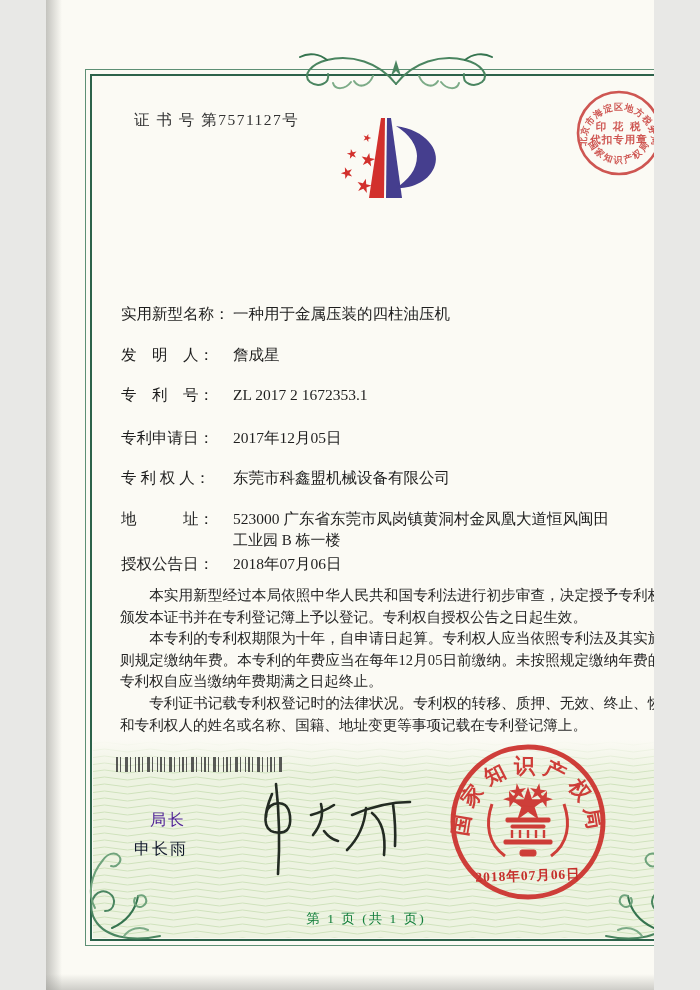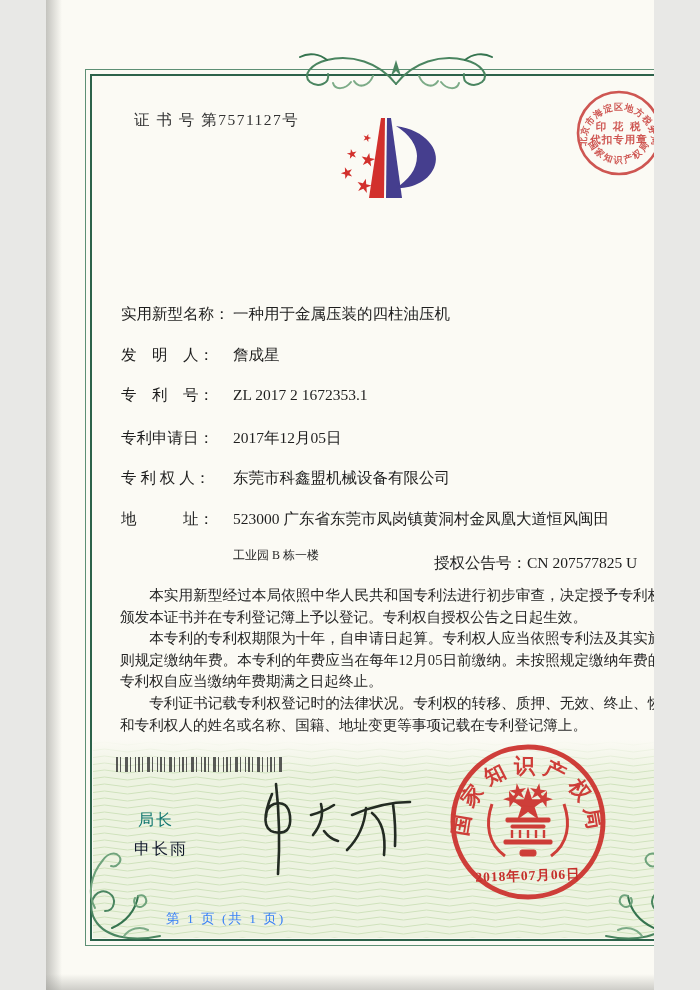--- a/index.html
+++ b/index.html
@@ -19,38 +19,38 @@
   .frame-outer{left:39px;top:69px;width:596px;height:875px;border:1px solid #5d8f74;}
   .frame-inner{left:44px;top:74px;width:584px;height:863px;border:2px solid #2c624a;}
   
   .green-band{left:47px;top:740px;width:579px;height:198px;}
   
   .cert-no{left:88px;top:110px;font-size:15.5px;letter-spacing:1.5px;color:#333;}
   .title{left:0;top:211px;width:700px;text-align:center;font-size:34px;font-weight:700;
     letter-spacing:7px;color:#141414;}
   .field{left:75px;font-size:15.5px;line-height:21px;white-space:nowrap;}
   .field .lab{display:inline-block;width:112px;}
-  .addr-l2{left:187px;top:547px;font-size:12px;}
+  .addr-l2{left:187px;top:531px;font-size:15px;}
   .grant-no{left:388px;top:553px;font-size:15.5px;white-space:nowrap;}
   .bodytext{left:74px;top:585px;width:557px;}
   .bodytext p{margin:0;text-indent:2em;font-size:14.6px;line-height:21.6px;
     text-align:justify;color:#262626;}
   .barcode{left:70px;top:757px;width:166px;height:15px;
     background:repeating-linear-gradient(90deg,
       #3c3c3c 0 2px,transparent 2px 4px,#3c3c3c 4px 5px,transparent 5px 9px,
       #3c3c3c 9px 12px,transparent 12px 14px,#3c3c3c 14px 15px,transparent 15px 19px,
       #3c3c3c 19px 20px,transparent 20px 22px);opacity:.85;}
-  .sig-title{left:92px;top:810px;font-size:16px;color:#0f766e;
+  .sig-title{left:104px;top:810px;font-size:16px;color:#4c1d95;
     font-family:Liberation Serif, serif;letter-spacing:2px;}
   .sig-name{left:88px;top:839px;font-size:16px;color:#0f172a;
     font-family:"Liberation Sans","DejaVu Sans",sans-serif;letter-spacing:2px;}
   .seal-date{left:414px;top:867px;width:136px;text-align:center;font-size:13.5px;
     color:#c62f2b;transform:rotate(-2deg);font-weight:700;letter-spacing:1px;}
-  .footer-page{left:120px;top:910px;width:400px;text-align:left;
-    font-size:13.5px;color:#3b82f6;letter-spacing:2px;}
+  .footer-page{left:120px;top:910px;width:400px;text-align:center;
+    font-size:13.5px;color:#15803d;letter-spacing:2px;}
   svg text{font-family:"Liberation Serif","DejaVu Serif",serif;}
 </style>
 </head>
 <body>
 
 <div class="stage">
 
   <div class="abs shadow-left"></div>
   <div class="abs shadow-bottom"></div>
   <div class="abs edge-line"></div>
@@ -140,22 +140,22 @@
   <div class="abs field" style="top:427px;">
     <span class="lab">专利申请日：</span><span>2017年12月05日</span>
   </div>
   <div class="abs field" style="top:467px;font-family:Liberation Serif, serif;">
     <span class="lab">专 利 权 人：</span><span>东莞市科鑫盟机械设备有限公司</span>
   </div>
   <div class="abs field" style="top:508px;">
     <span class="lab">地　　　址：</span><span>523000 广东省东莞市凤岗镇黄洞村金凤凰大道恒风闽田</span>
   </div>
   <div class="abs addr-l2">工业园 B 栋一楼</div>
-  <div class="abs grant-no">
-    <span>授权公告号：</span><span>CN 207577825 U</span>
+  <div class="abs field" style="top:553px;">
+    <span class="lab">授权公告日：</span><span>2018年07月06日</span>
   </div>
 
   <div class="abs bodytext">
     <p>本实用新型经过本局依照中华人民共和国专利法进行初步审查，决定授予专利权，颁发本证书并在专利登记簿上予以登记。专利权自授权公告之日起生效。</p>
     <p>本专利的专利权期限为十年，自申请日起算。专利权人应当依照专利法及其实施细则规定缴纳年费。本专利的年费应当在每年12月05日前缴纳。未按照规定缴纳年费的，专利权自应当缴纳年费期满之日起终止。</p>
     <p>专利证书记载专利权登记时的法律状况。专利权的转移、质押、无效、终止、恢复和专利权人的姓名或名称、国籍、地址变更等事项记载在专利登记簿上。</p>
   </div>
 
   <div class="abs barcode"></div>
 

